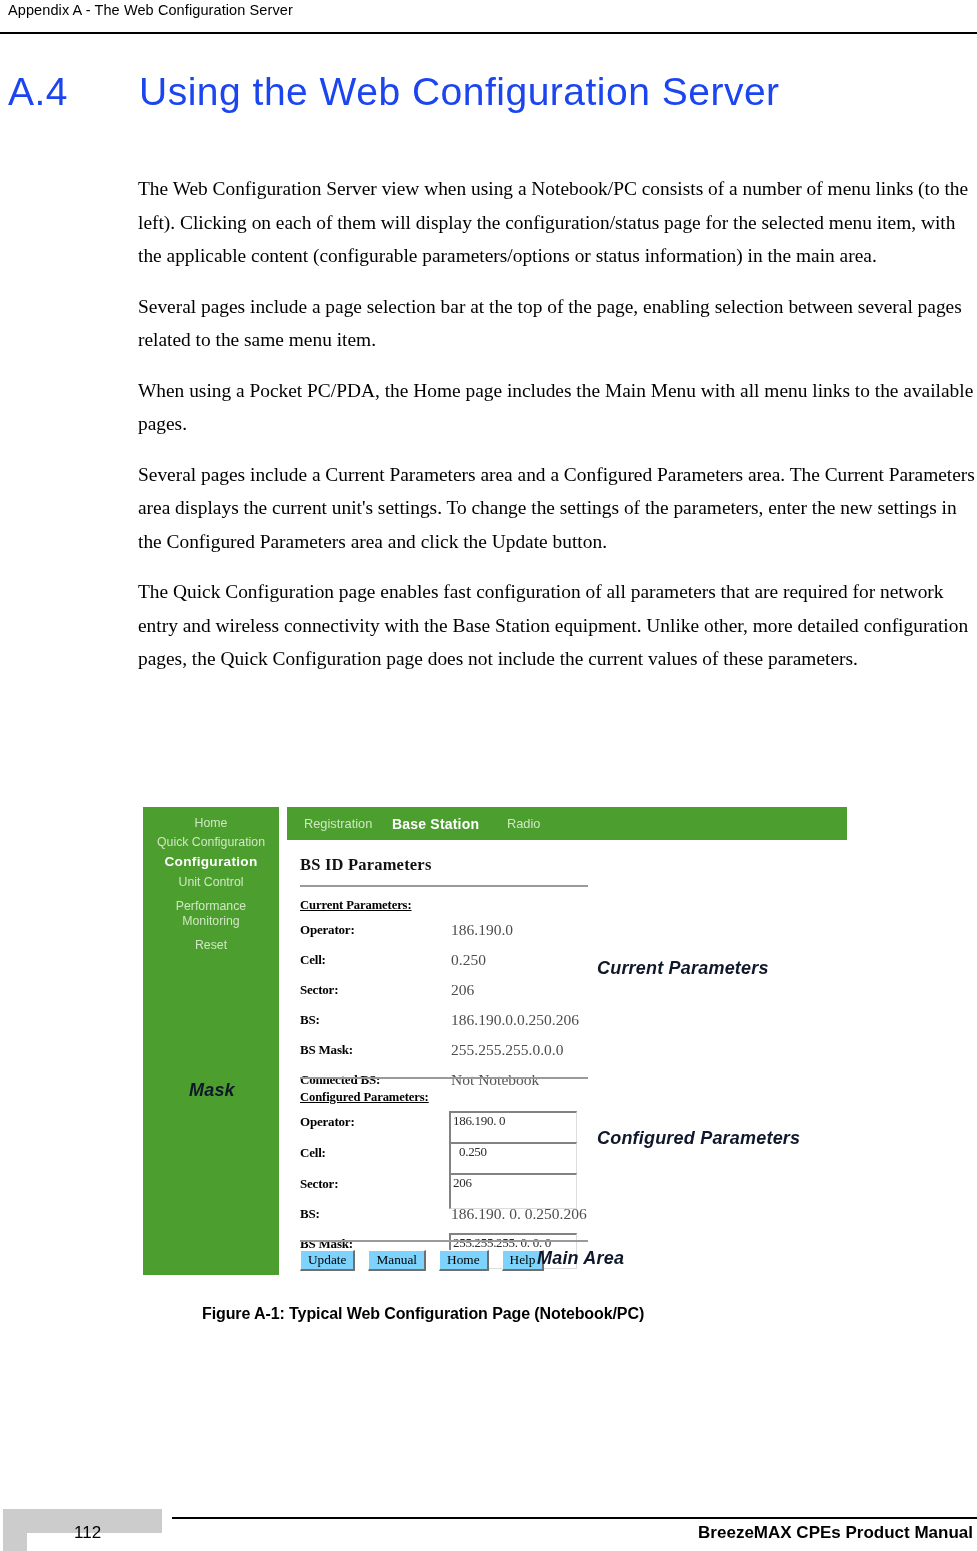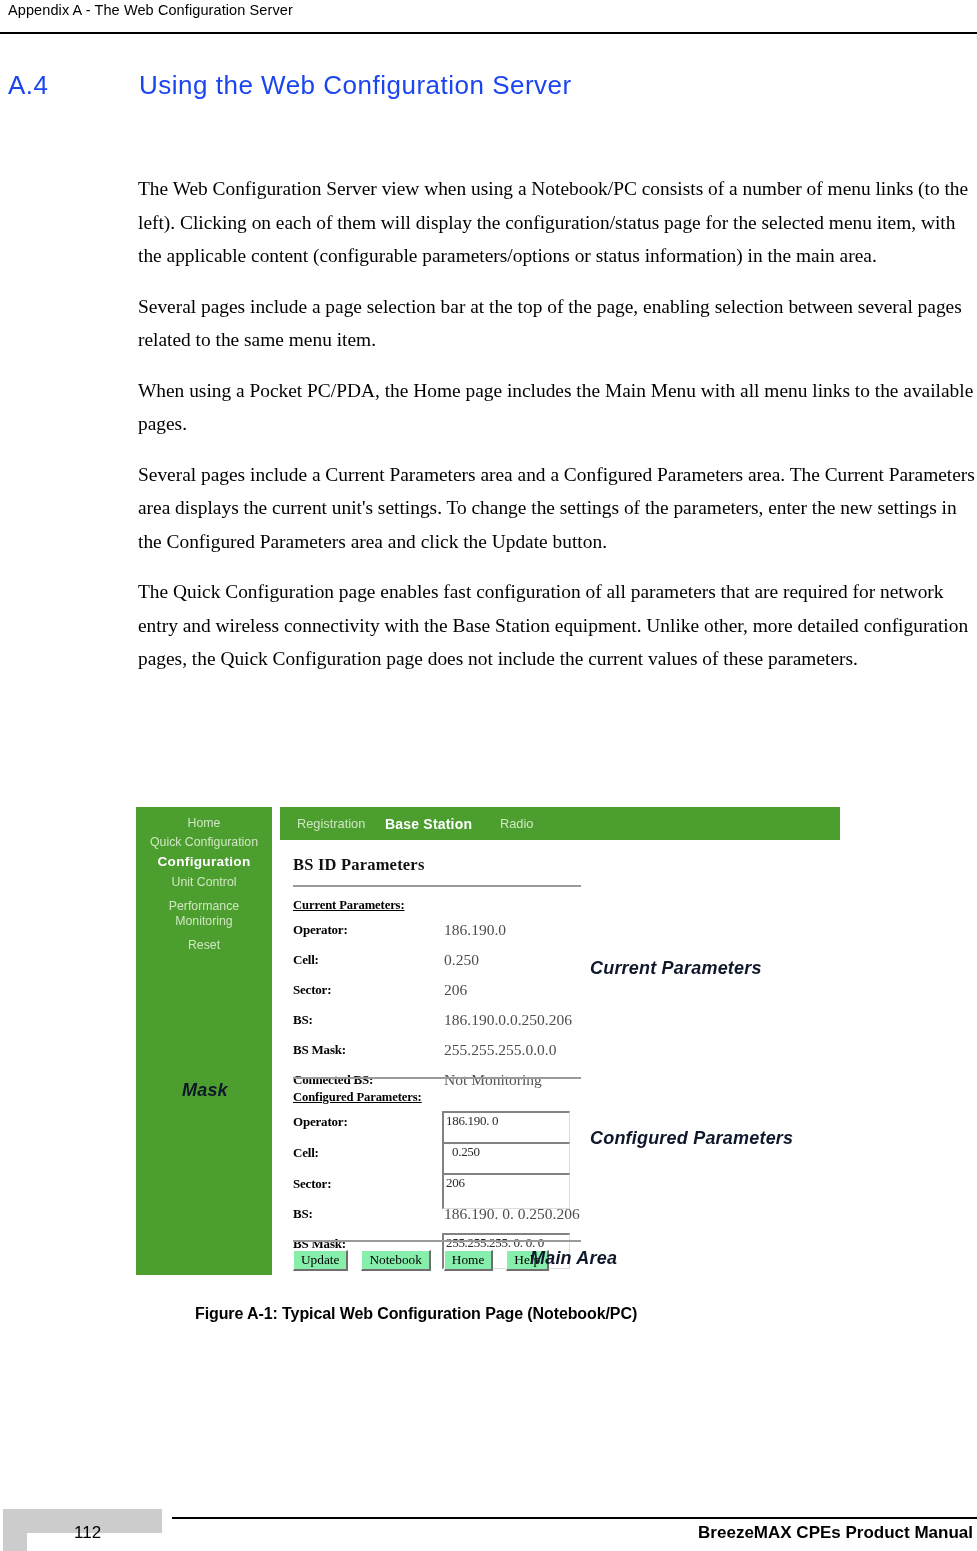--- a/index.html
+++ b/index.html
@@ -39,21 +39,21 @@
 
   
   .section-title {
     position: absolute;
     top: 70px;
     left: 8px;
     width: 960px;
     height: 52px;
     color: #1b45f0;
     font-family: "Liberation Sans", sans-serif;
-    font-size: 26px;
+    font-size: 39px;
     font-weight: 400;
     letter-spacing: 0.5px;
     white-space: nowrap;
   }
   .section-num {
     display: inline-block;
     width: 131px;
   }
 
   
@@ -74,21 +74,21 @@
 
   
   .figure-wrap {
     position: absolute;
     left: 0;
     top: 0;
     width: 977px;
     height: 1551px;
     pointer-events: none;
   }
-  .figure-wrap > * { pointer-events: auto; }
+  .figure-wrap > * { pointer-events: auto; margin-left: 7px; }
 
   .webui {
     position: absolute;
     left: 136px;
     top: 807px;
     width: 707px;
     height: 468px;
     background: #ffffff;
   }
 
@@ -245,21 +245,21 @@
 
   
   .btnrow {
     position: absolute;
     left: 10px;
     top: 410px;
     height: 22px;
   }
   .ui-btn {
     display: inline-block;
-    background: #86efac;
+    background: #7dd3fc;
     border-top: 1px solid #ffffff;
     border-left: 1px solid #ffffff;
     border-right: 2px solid #6f6f6f;
     border-bottom: 2px solid #6f6f6f;
     font-family: "Liberation Serif", serif;
     font-size: 13.3px;
     color: #000;
     padding: 1px 7px 2px 7px;
     margin-right: 9px;
     white-space: nowrap;
@@ -399,21 +399,21 @@
       <div class="prow" style="top:172px">
         <span class="k">BS:</span>
         <span class="v">186.190.0.0.250.206</span>
       </div>
       <div class="prow" style="top:202px">
         <span class="k">BS Mask:</span>
         <span class="v">255.255.255.0.0.0</span>
       </div>
       <div class="prow" style="top:232px">
         <span class="k">Connected BS:</span>
-        <span class="v light">Not Monitoring</span>
+        <span class="v light">Not Notebook</span>
       </div>
 
       <div class="hrule r2"></div>
 
       <div class="grp-label grp-cfg">Configured Parameters:</div>
 
       <div class="prow" style="top:274px">
         <span class="k">Operator:</span>
         <span class="tfield">186.190. 0</span>
       </div>
@@ -431,21 +431,21 @@
       </div>
       <div class="prow" style="top:396px">
         <span class="k">BS Mask:</span>
         <span class="tfield">255.255.255. 0. 0. 0</span>
       </div>
 
       <div class="hrule r3"></div>
 
       <div class="btnrow">
         <span class="ui-btn">Update</span>
-        <span class="ui-btn">Notebook</span>
+        <span class="ui-btn">Manual</span>
         <span class="ui-btn">Home</span>
         <span class="ui-btn">Help</span>
       </div>
 
     </div>
   </div>
 
   <div class="callout co-menu">Mask</div>
   <div class="callout co-cur">Current Parameters</div>
   <div class="callout co-cfg">Configured Parameters</div>

